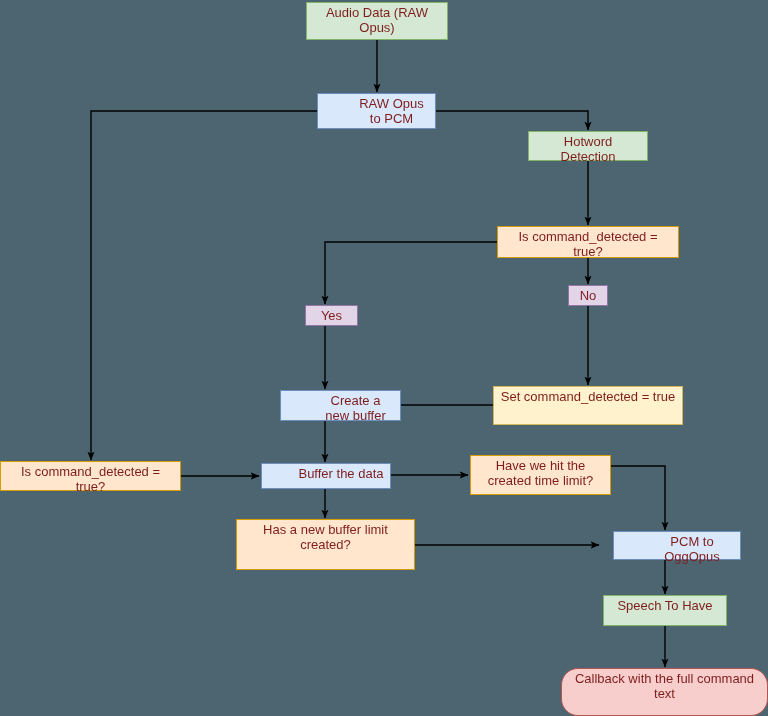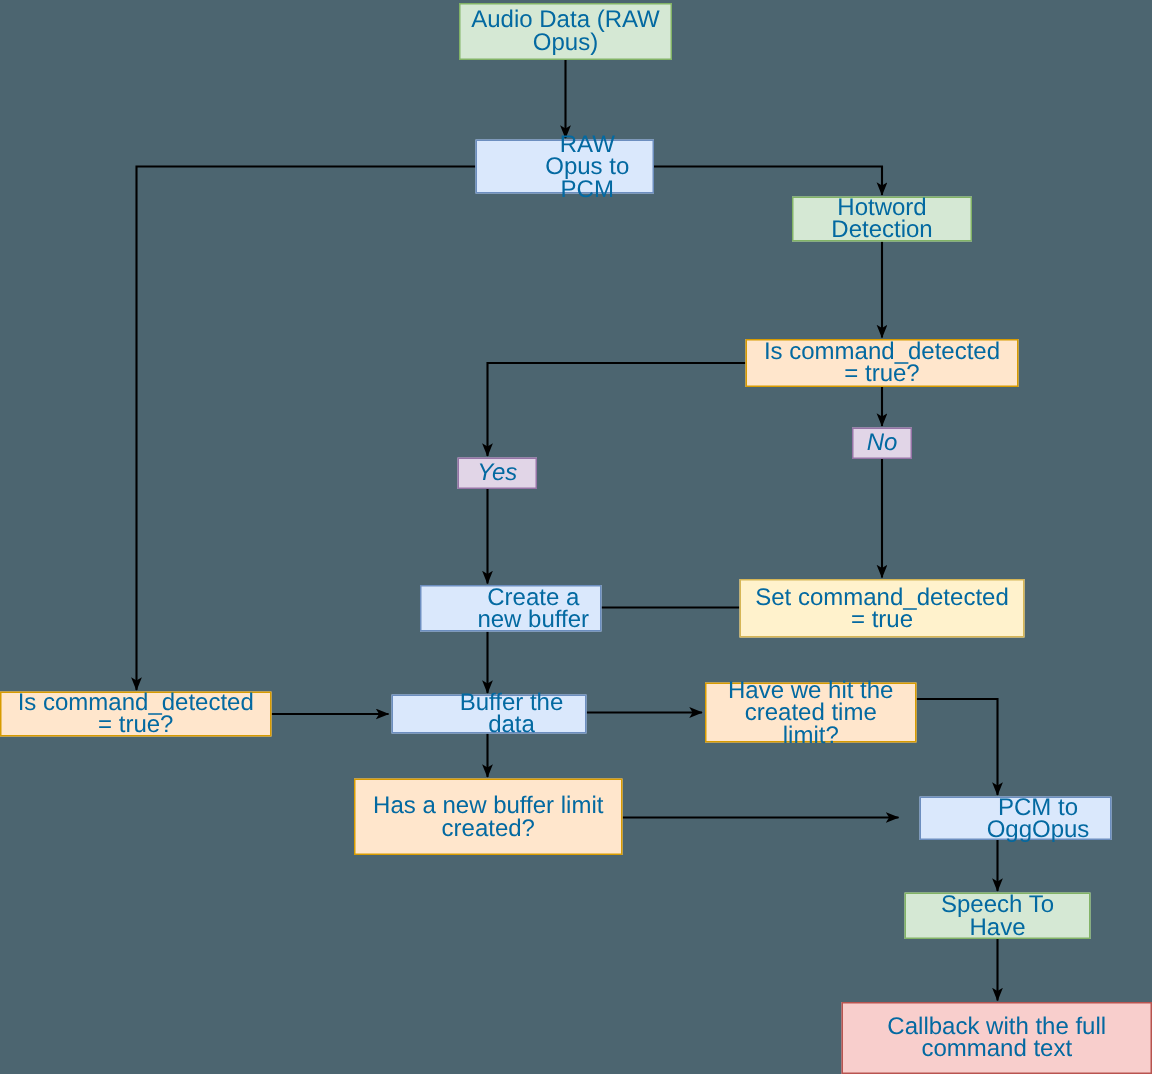--- a/index.html
+++ b/index.html
@@ -23,36 +23,36 @@
     left: 0;
     top: 0;
     width: 768px;
     height: 716px;
     pointer-events: none;
   }
   .node {
     position: absolute;
     box-sizing: border-box;
     display: flex;
-    align-items: center;
+    align-items: flex-start;
     justify-content: center;
     text-align: center;
-    font-size: 16px;
+    font-size: 13px;
     line-height: 15px;
-    color: #0369a1;
+    color: #7f1d1d;
     border-width: 1px;
     border-style: solid;
     padding: 2px 6px;
   }
   .n-green  { background: #d5e8d4; border-color: #82b366; }
   .n-blue   { background: #dae8fc; border-color: #6c8ebf; padding-left: 36px; }
   .n-orange { background: #ffe6cc; border-color: #d79b00; }
   .n-yellow { background: #fff2cc; border-color: #d6b656; }
-  .n-purple { background: #e1d5e7; border-color: #9673a6; font-style: italic; }
-  .n-red    { background: #f8cecc; border-color: #b85450; }
+  .n-purple { background: #e1d5e7; border-color: #9673a6; }
+  .n-red    { background: #f8cecc; border-color: #b85450; border-radius: 17px; }
 </style>
 </head>
 <body>
 
 <div id="canvas">
 
   <svg id="edges" viewBox="0 0 768 716" width="768" height="716">
     <defs>
       <marker id="arrow" markerWidth="10" markerHeight="10" refX="8.5" refY="3.6" orient="auto" markerUnits="userSpaceOnUse">
         <path d="M0,0 L9,3.6 L0,7.2 L2.2,3.6 z" fill="#000000"></path>

